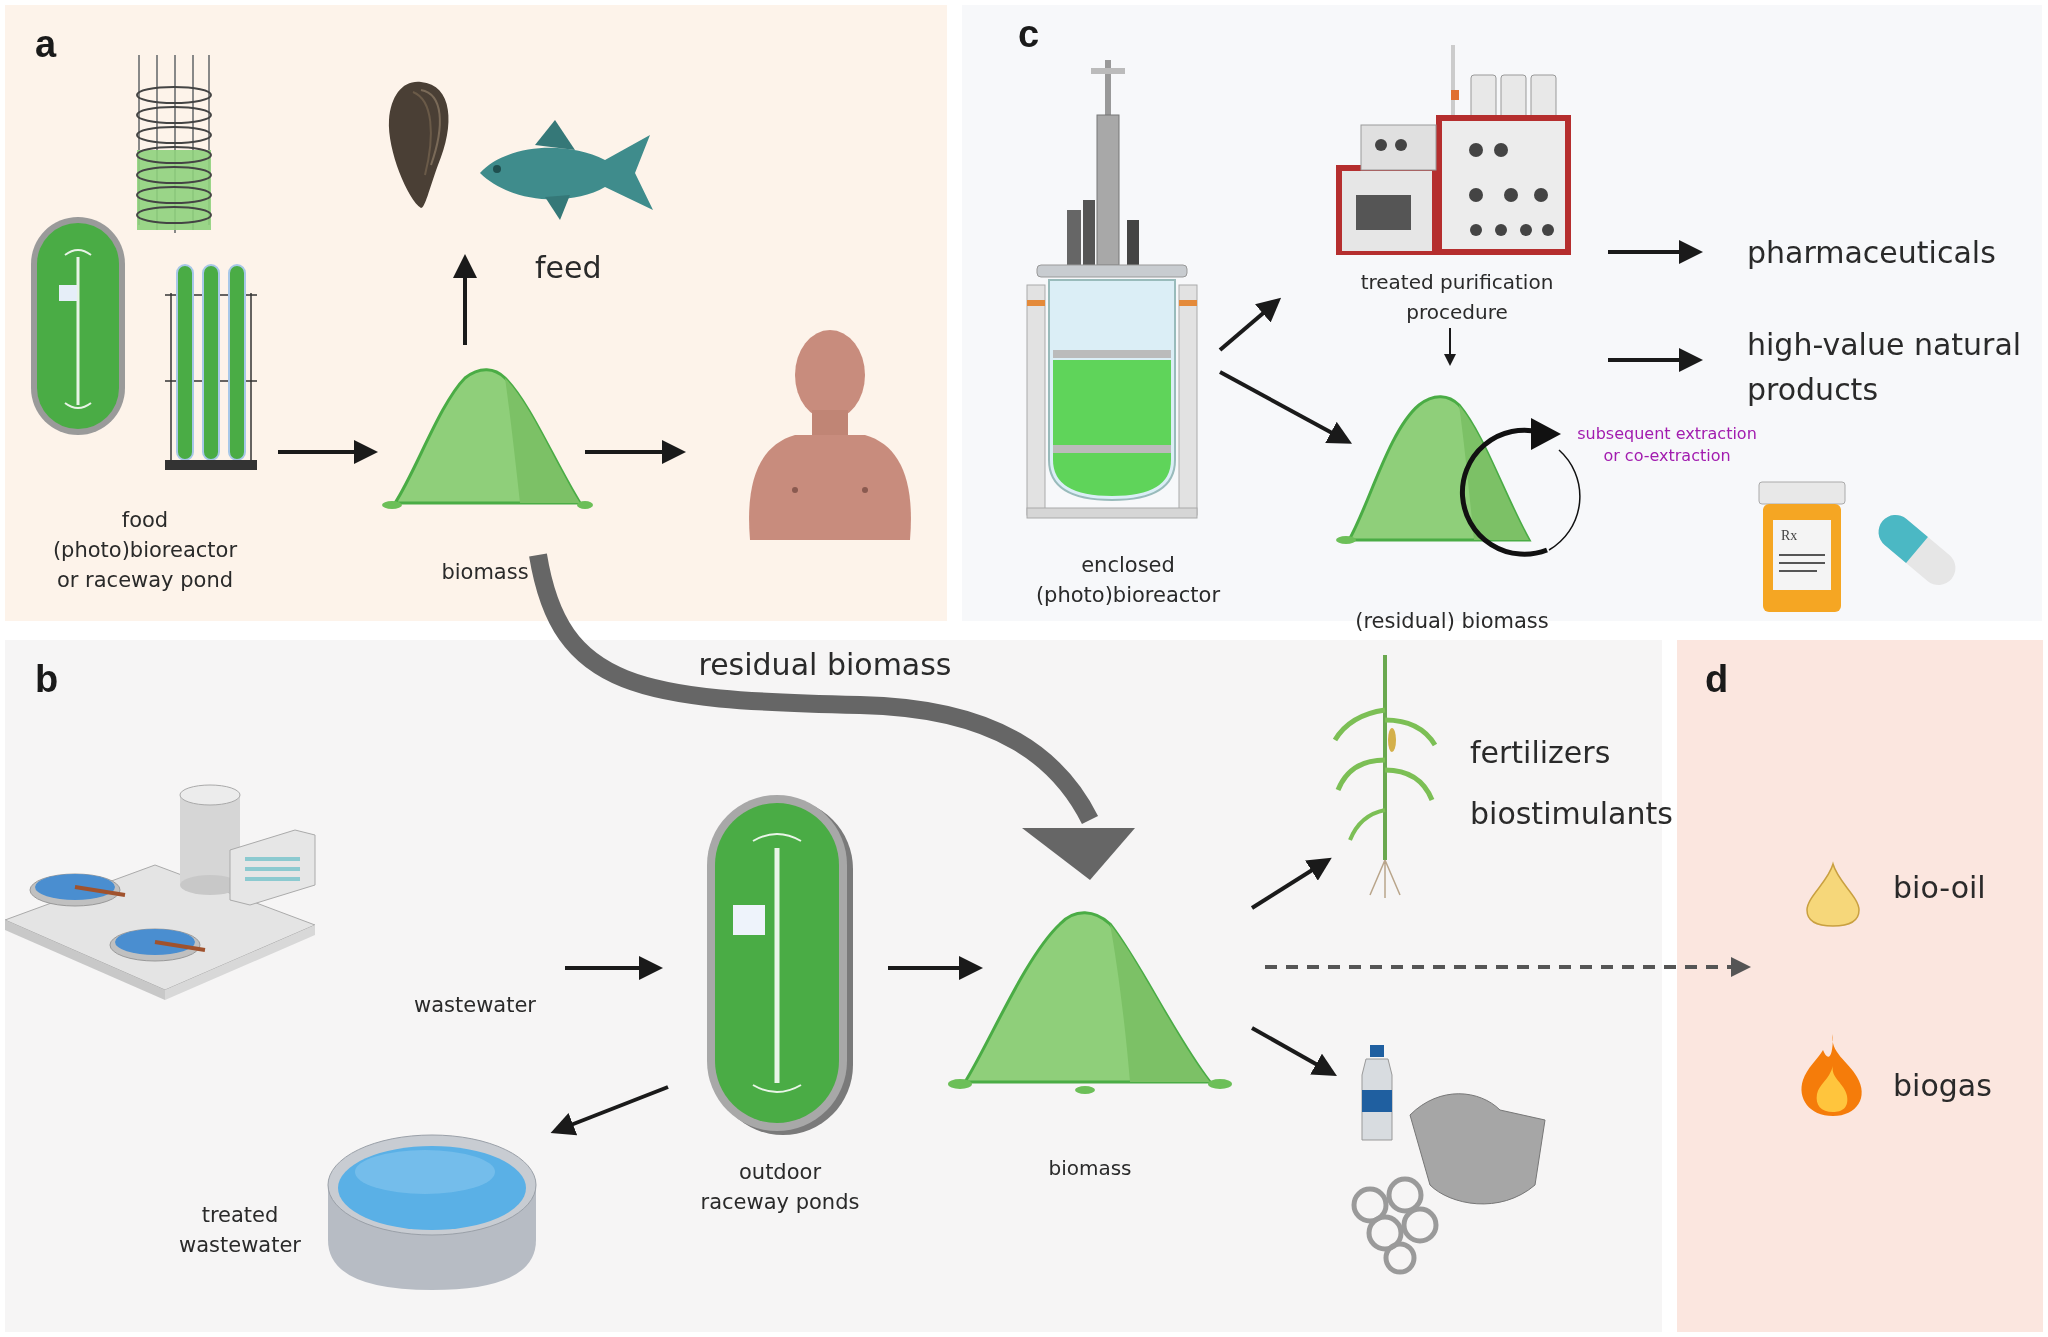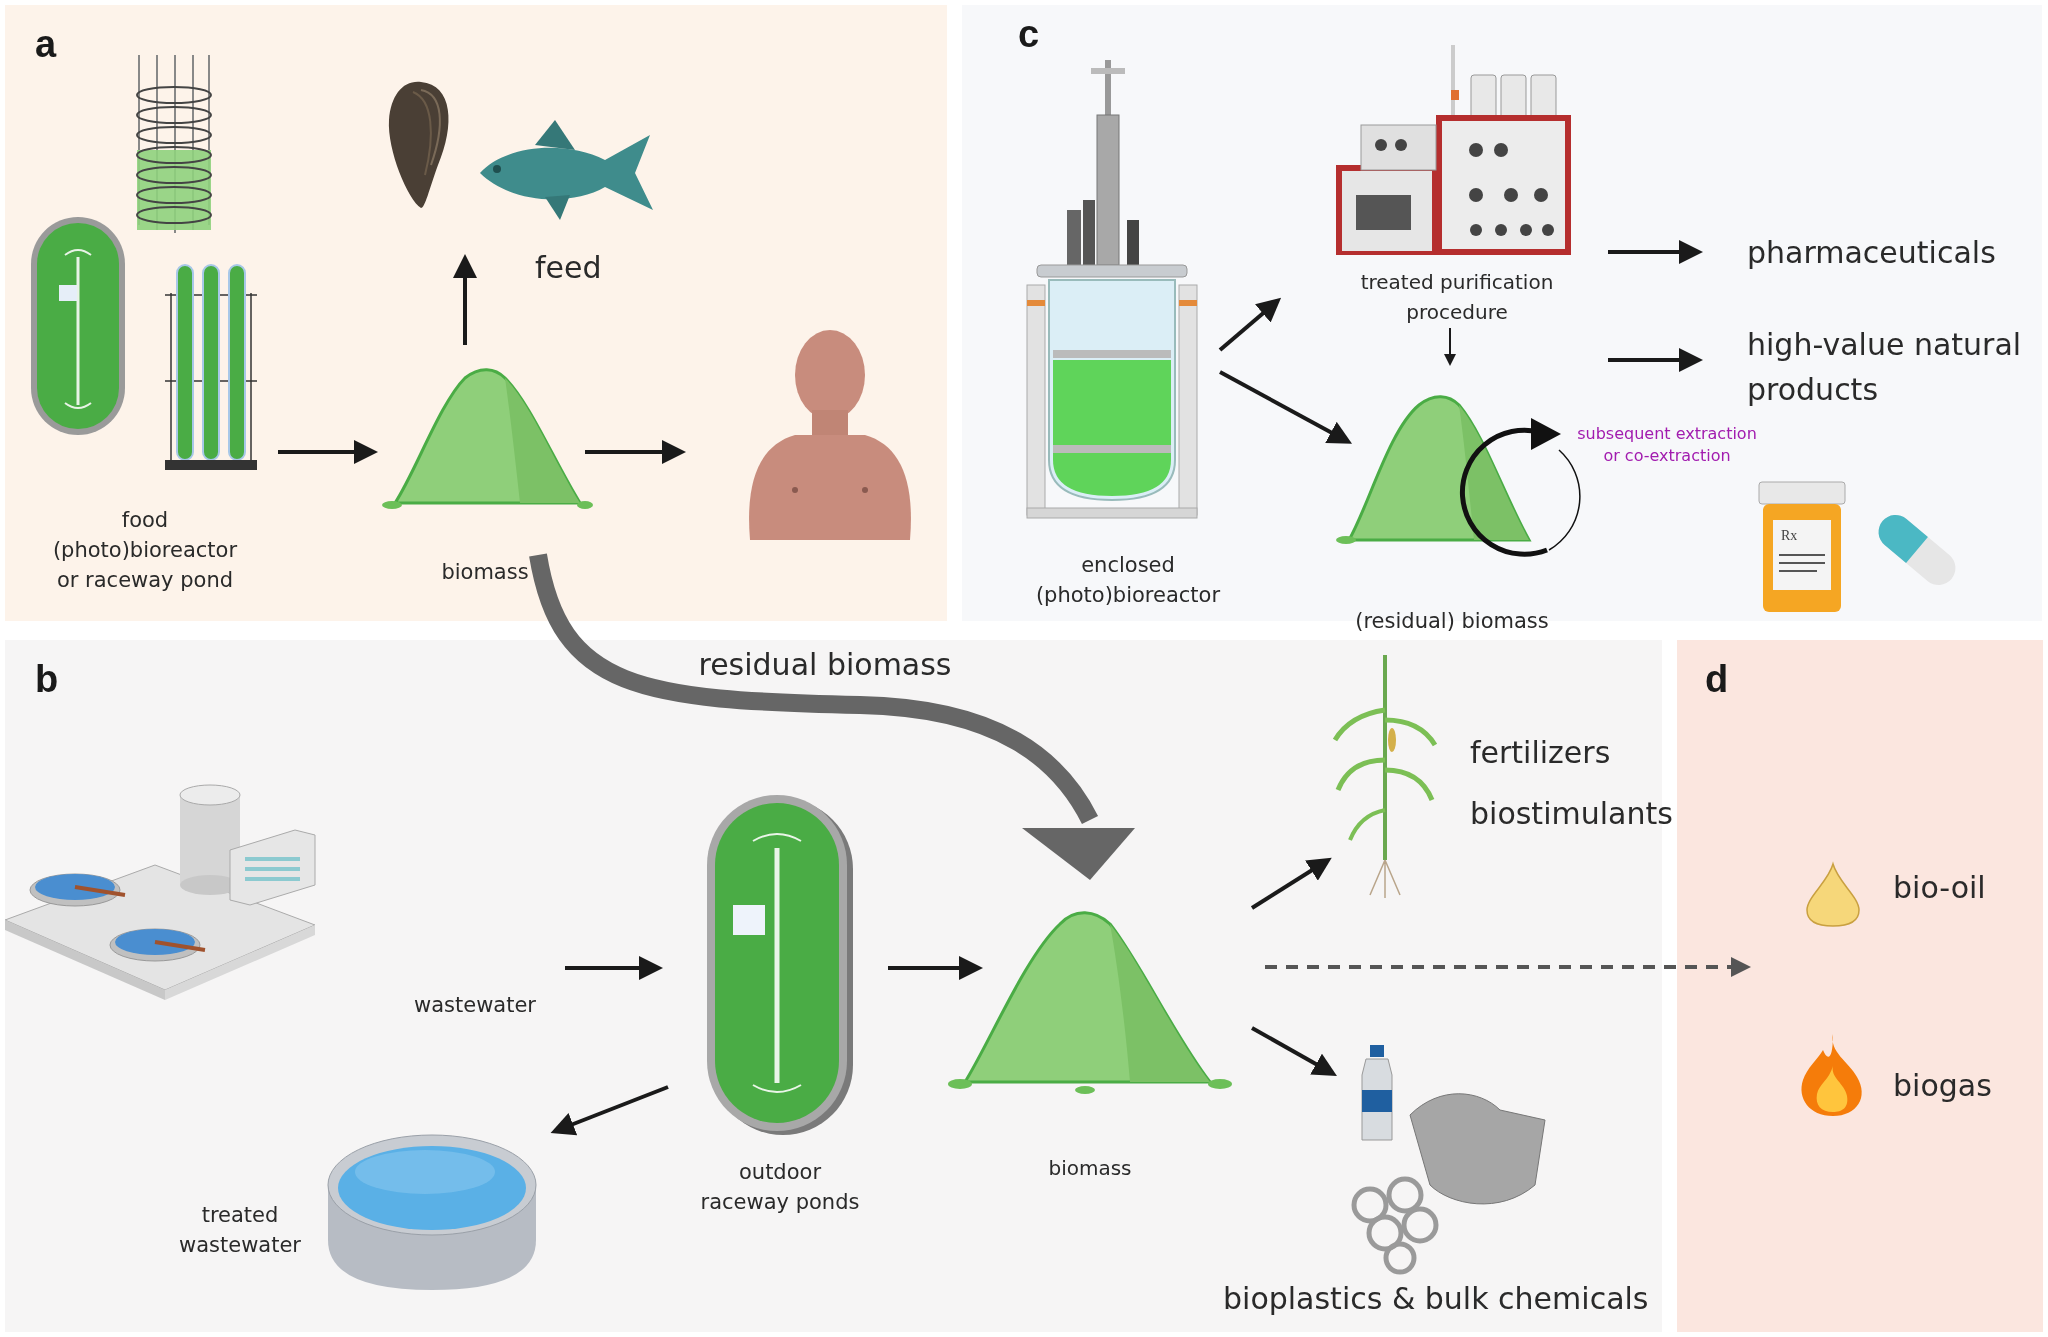--- a/index.html
+++ b/index.html
@@ -271,21 +271,20 @@
     <rect x="12" y="45" width="30" height="22" fill="#1f5fa0"></rect>
     <path d="M60 70 C90 40 130 45 150 65 L195 75 L185 140 C150 170 100 160 80 140 Z" fill="#a6a6a6" stroke="#777"></path>
     <g fill="none" stroke="#9a9a9a" stroke-width="5">
       <circle cx="20" cy="160" r="16"></circle>
         <circle cx="55" cy="150" r="16"></circle>
       <circle cx="35" cy="188" r="16"></circle>
         <circle cx="70" cy="180" r="16"></circle>
       <circle cx="50" cy="213" r="14"></circle>
     </g>
   </svg>
-  <div class="big" style="left:1218px;top:636px;">bioplastics &amp; bulk chemicals</div>
 </div>
 
 <div class="panel" id="panel-d">
   <div class="letter" style="left:28px;top:18px;">d</div>
 
   <svg class="ill" style="left:126px;top:222px;" width="60" height="65">
     <path d="M30 2 C35 20 56 35 56 48 C56 60 45 64 30 64 C15 64 4 60 4 48 C4 35 25 20 30 2 Z" fill="#f6d77a" stroke="#c9a040" stroke-width="1.5"></path>
   </svg>
   <div class="big" style="left:216px;top:225px;">bio-oil</div>
 

